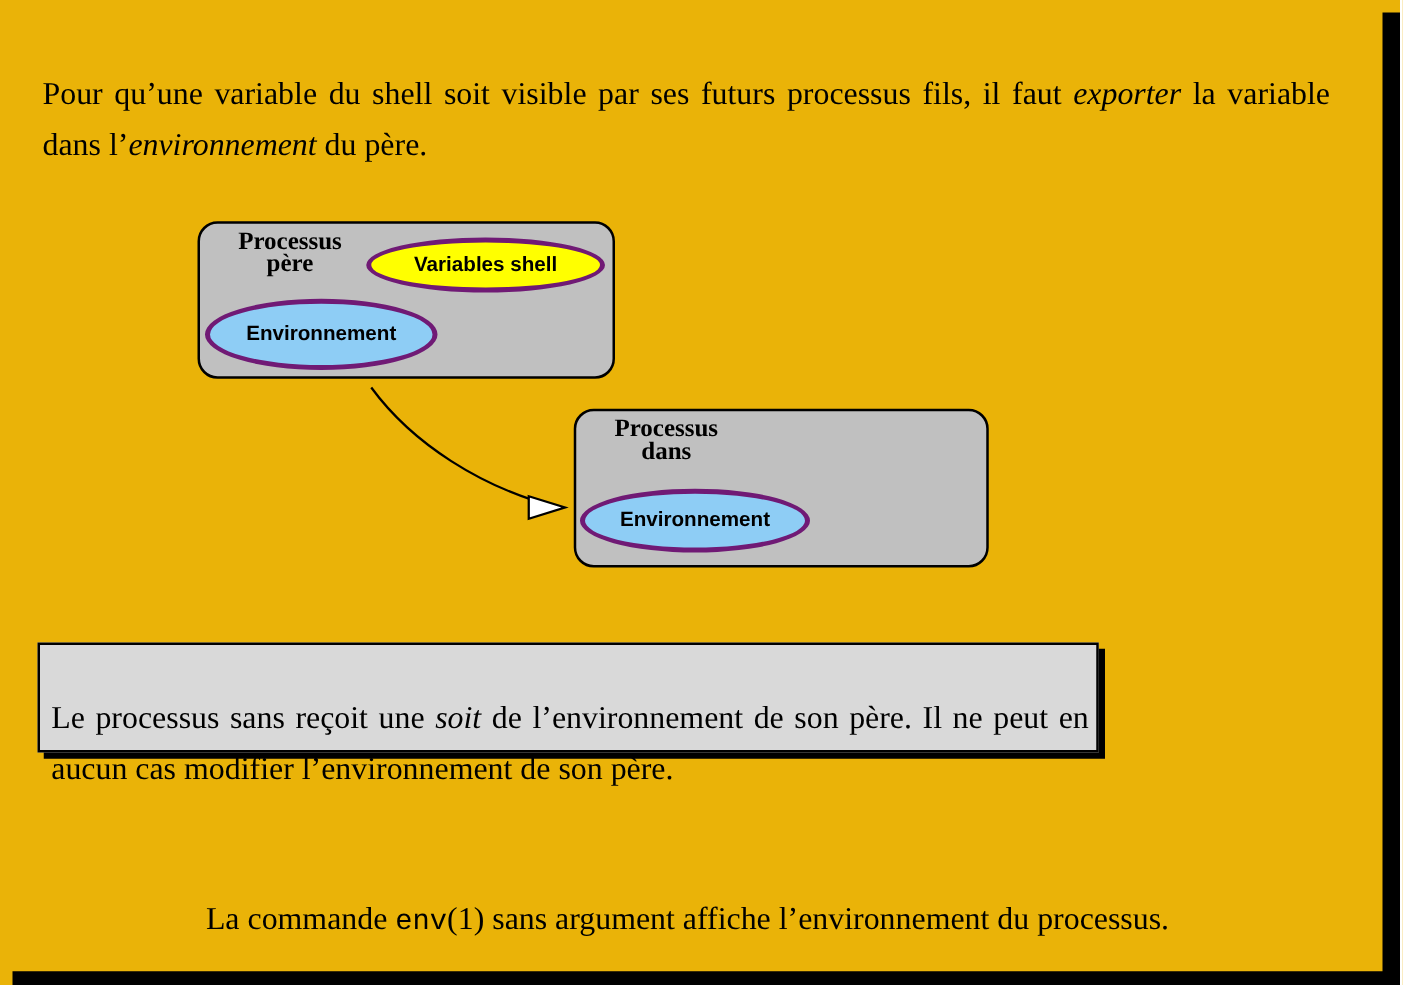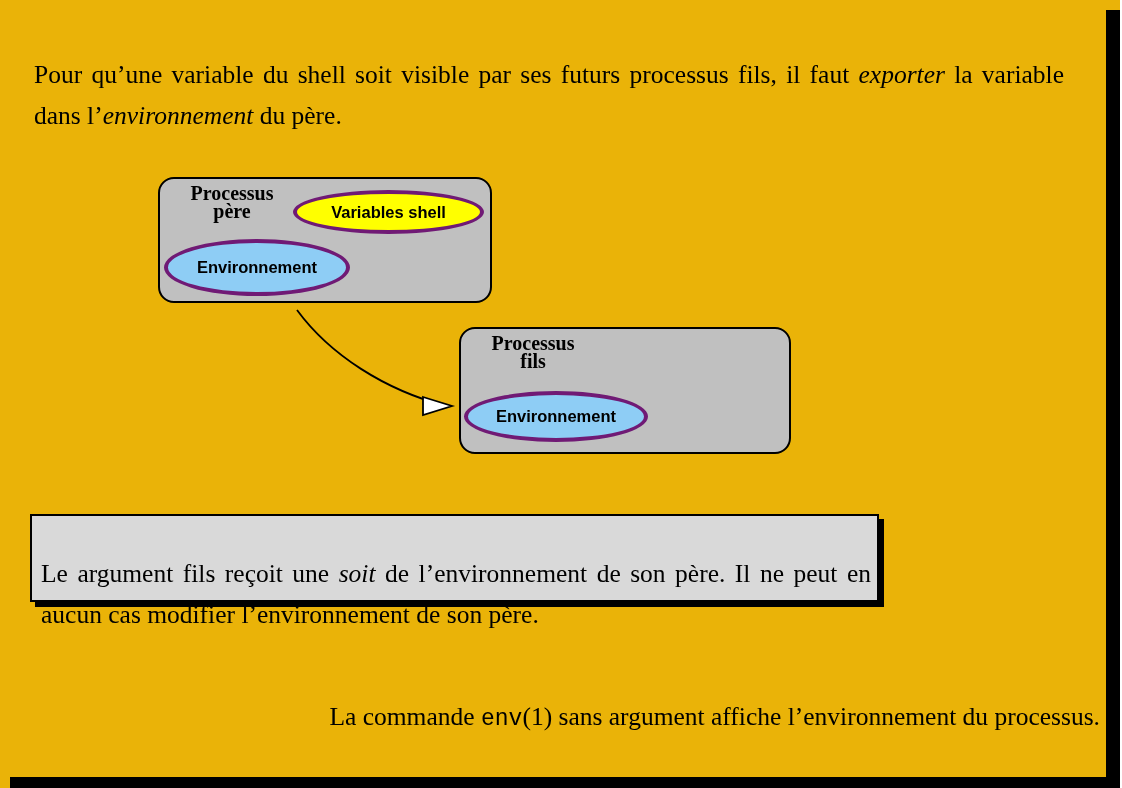--- a/index.html
+++ b/index.html
@@ -169,23 +169,23 @@
     color: #000000;
     text-align: justify;
     text-justify: inter-word;
   }
   .note-text i { font-style: italic; }
 
   
   .footer-line {
     position: absolute;
     left: 0;
-    top: 674px;
+    top: 692px;
     width: 1100px;
-    text-align: right;
+    text-align: center;
     font-size: 25.5px;
     line-height: 34px;
     color: #000000;
   }
   .mono {
     font-family: "Liberation Mono", "DejaVu Sans Mono", monospace;
     font-size: 23px;
   }
 </style>
 </head>
@@ -203,21 +203,21 @@
     <div class="proc-box" id="parent-box"></div>
     <div class="proc-box" id="child-box"></div>
 
     <div class="proc-label" id="parent-label">
       <span>Processus</span>
       <span class="l2">père</span>
     </div>
 
     <div class="proc-label" id="child-label">
       <span>Processus</span>
-      <span class="l2">fils</span>
+      <span class="l2">dans</span>
     </div>
 
     <div class="ellipse" id="shell-vars-ellipse">
       <span>Variables shell</span>
     </div>
 
     <div class="ellipse" id="parent-env-ellipse">
       <span>Environnement</span>
     </div>
 
@@ -226,17 +226,17 @@
     </div>
 
     <svg class="arrow-svg" viewBox="0 0 1122 788">
       <path d="M 297 310 C 330 355 385 390 446 406" fill="none" stroke="#000000" stroke-width="1.8"></path>
       <path d="M 423 397 L 452 406 L 423 415 Z" fill="#ffffff" stroke="#000000" stroke-width="1.8" stroke-linejoin="miter"></path>
     </svg>
   </div>
 
   <div class="note-shadow"></div>
   <div class="note-box"></div>
-  <p class="note-text"><span>Le argument fils reçoit une </span><i>soit</i><span> de l’environnement de son père. Il ne peut en aucun cas modifier l’environnement de son père.</span></p>
+  <p class="note-text"><span>Le processus sans reçoit une </span><i>soit</i><span> de l’environnement de son père. Il ne peut en aucun cas modifier l’environnement de son père.</span></p>
 
   <p class="footer-line"><span>La commande </span><span class="mono">env</span><span>(1) sans argument affiche l’environnement du processus.</span></p>
 
 </div>
 
 </body></html>

